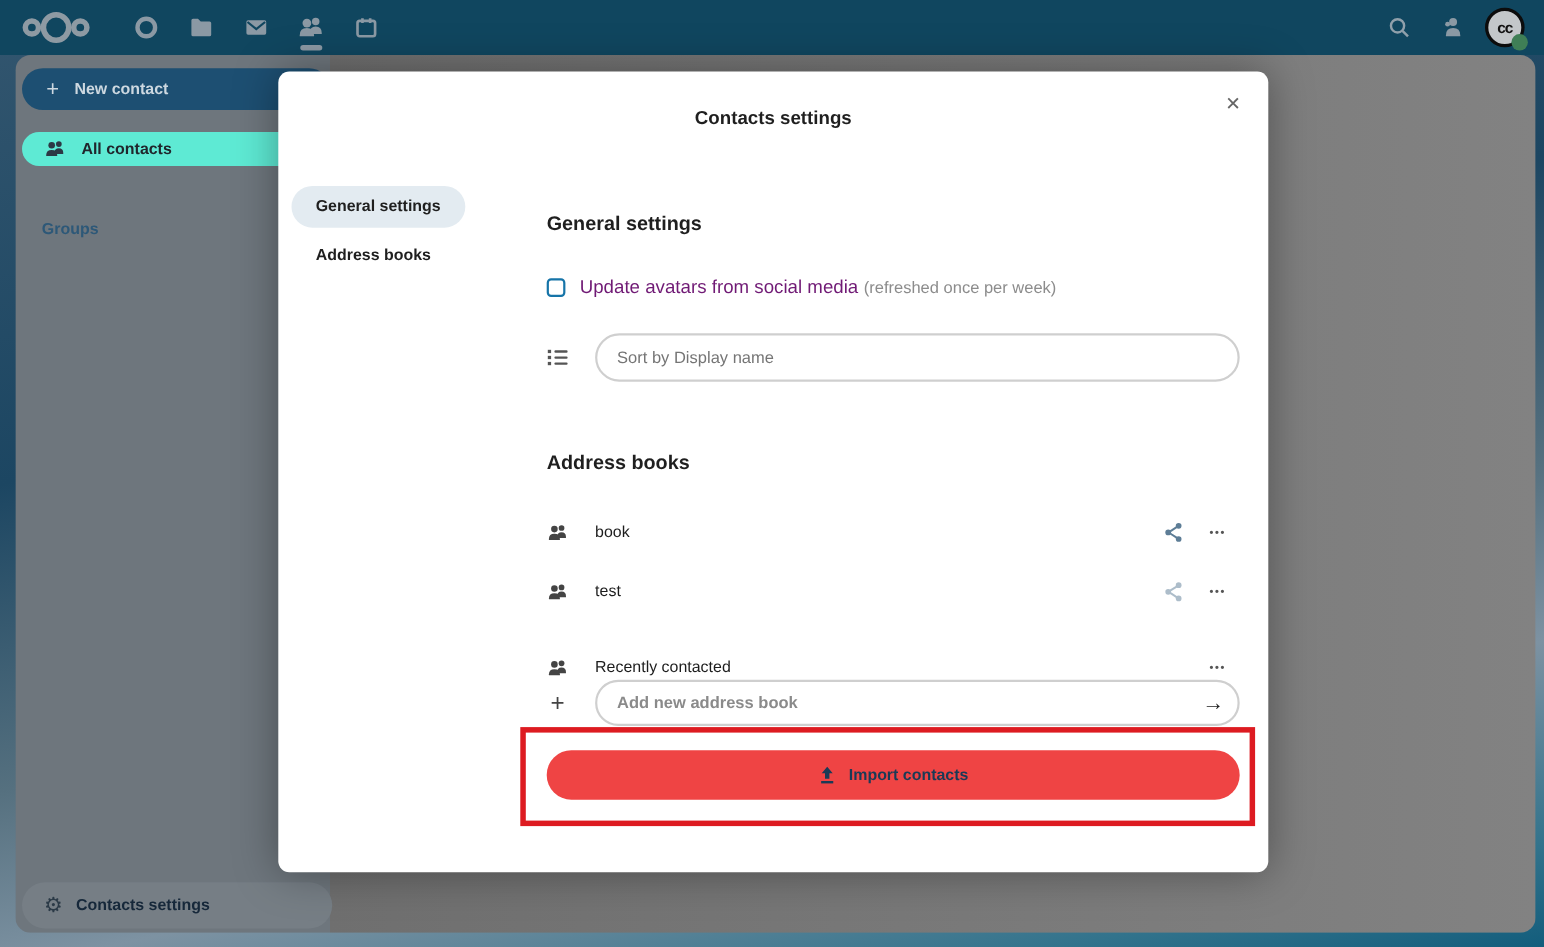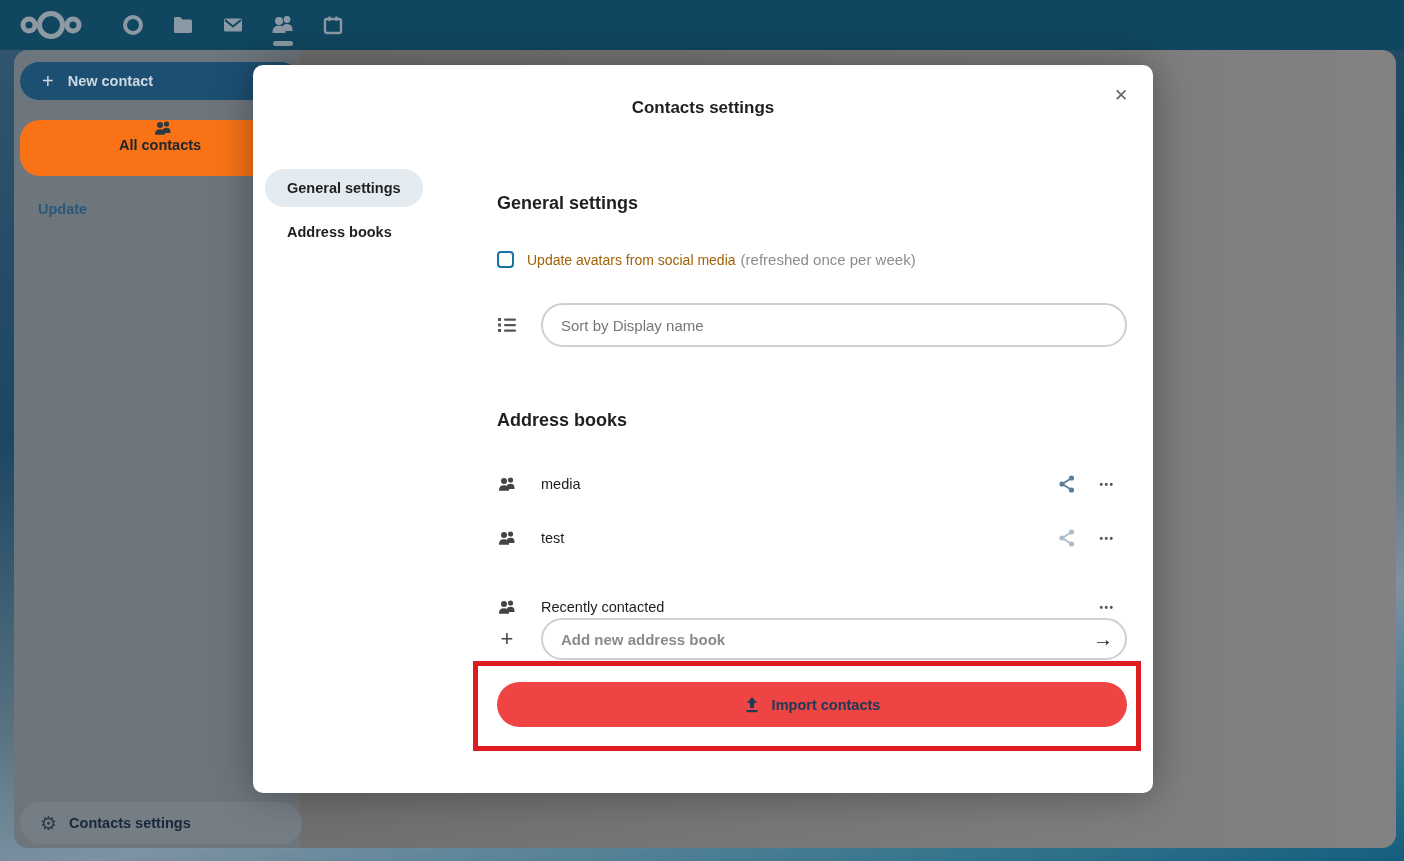--- a/index.html
+++ b/index.html
@@ -22,22 +22,22 @@
             display:flex; align-items:center; justify-content:center; font-weight:bold; font-size:14px; letter-spacing:-1px; }
   .status-dot { position:absolute; right:-3px; bottom:-3px; width:15px; height:15px; border-radius:50%; background:#3f7f56; }
 
   
   .app { position:absolute; left:14px; top:50px; width:1382px; height:798px; border-radius:14px; overflow:hidden; }
   .content-dim { position:absolute; left:286px; top:0; right:0; bottom:0; background:linear-gradient(90deg,#6f6f6f,#828282); }
   .sidebar { position:absolute; left:0; top:0; width:286px; height:100%; background:#6e767d; }
   .btn-new-contact { position:absolute; left:6px; top:12px; width:280px; height:38px; border-radius:19px; background:#1d4f72;
                      display:flex; align-items:center; color:#cdd8e0; font-weight:bold; font-size:14.5px; cursor:pointer; }
   .btn-new-contact .plus { font-size:20px; font-weight:400; margin:0 14px 0 22px; }
-  .item-all-contacts { position:absolute; left:6px; top:70px; width:280px; height:56px; border-radius:20px; background:#f97316;
-                       display:flex; align-items:center; color:#20262c; font-weight:bold; font-size:14.5px; cursor:pointer;flex-direction:column; }
+  .item-all-contacts { position:absolute; left:6px; top:70px; width:280px; height:31px; border-radius:20px; background:#5eead4;
+                       display:flex; align-items:center; color:#20262c; font-weight:bold; font-size:14.5px; cursor:pointer; }
   .item-all-contacts .picon { margin:0 14px 0 20px; display:flex; }
   .groups-label { position:absolute; left:24px; top:151px; color:#2d5878; font-weight:bold; font-size:14.5px; }
   .item-settings { position:absolute; left:6px; top:752px; width:282px; height:42px; border-radius:21px; background:#767e85;
                    display:flex; align-items:center; color:#16283a; font-weight:bold; font-size:14.5px; cursor:pointer; }
   .item-settings .gear { font-size:19px; color:#2b3a47; margin:0 12px 0 20px; }
 
   
   .modal { position:absolute; left:253px; top:65px; width:900px; height:728px; background:#ffffff; border-radius:10px;
            box-shadow:0 0 40px rgba(0,0,0,.35); z-index:10; }
   .modal-close { position:absolute; top:18px; right:20px; width:24px; height:24px; display:flex; align-items:center; justify-content:center;
@@ -49,21 +49,21 @@
   .nav-pill.active { background:#e3ebf1; }
   .nav-plain { margin:17px 0 0 22px; font-weight:bold; font-size:14.5px; color:#1f1f1f; cursor:pointer; }
 
   .modal-content { position:absolute; left:244px; top:0; width:630px; height:100%; }
   .h2 { position:absolute; font-size:18px; font-weight:bold; color:#1f1f1f; }
   .h2.general { top:128px; left:0; }
   .h2.address { top:345px; left:0; }
 
   .checkbox-row { position:absolute; top:186px; left:0; display:flex; align-items:center; cursor:pointer; }
   .checkbox { width:17px; height:17px; border:2px solid #1674a8; border-radius:4px; background:#fff; margin-right:13px; }
-  .cb-label { font-size:14px; color:#a16207; }
+  .cb-label { font-size:17px; color:#701a75; }
   .cb-note { font-size:15px; color:#8c8c8c; margin-left:5px; }
 
   .sort-row { position:absolute; top:238px; left:0; width:630px; display:flex; align-items:center; }
   .sort-row .rowicon { width:20px; display:flex; margin-right:24px; }
   .text-input { flex:1; height:44px; border:2px solid #cfcfcf; border-radius:22px; padding:4px 18px; font-size:15px; color:#757575;
                 font-family:"Liberation Sans",sans-serif; background:#fff; outline:none; }
   .text-input::placeholder { color:#8a8a8a; opacity:1; }
 
   .book-row { position:absolute; left:0; width:630px; height:48px; display:flex; align-items:center; }
   .book-row .rowicon { width:20px; display:flex; margin-right:24px; }
@@ -129,41 +129,60 @@
         <div class="active-bar"></div>
       </div>
       <div class="appicon">
         <svg width="24" height="24" viewBox="0 0 24 24">
           <rect x="4" y="6" width="16" height="14" rx="2" fill="none" stroke="#8b99a4" stroke-width="2.4"></rect>
           <line x1="8.5" y1="3.5" x2="8.5" y2="8" stroke="#8b99a4" stroke-width="2.4"></line>
           <line x1="15.5" y1="3.5" x2="15.5" y2="8" stroke="#8b99a4" stroke-width="2.4"></line>
         </svg>
       </div>
     </div>
+    <div class="topbar-right">
+      <div class="tb-btn">
+        <svg width="22" height="22" viewBox="0 0 22 22">
+          <circle cx="9.5" cy="9.5" r="6" fill="none" stroke="#90a0ab" stroke-width="2.2"></circle>
+          <line x1="14" y1="14" x2="19" y2="19" stroke="#90a0ab" stroke-width="2.2"></line>
+        </svg>
+      </div>
+      <div class="tb-btn">
+        <svg width="22" height="22" viewBox="0 0 22 22">
+          <circle cx="12" cy="6" r="3.6" fill="#8b99a4"></circle>
+          <path d="M5.5 18 Q5.5 11.5 12 11.5 Q18.5 11.5 18.5 18 L18.5 19 L5.5 19 Z" fill="#8b99a4"></path>
+          <circle cx="7" cy="8" r="2.2" fill="#8b99a4"></circle>
+        </svg>
+      </div>
+      <div class="avatar-wrap">
+        <div class="avatar">cc</div>
+        <div class="status-dot"></div>
+      </div>
+    </div>
   </div>
 
   <div class="app">
     <div class="content-dim"></div>
     <div class="sidebar">
       <div class="btn-new-contact">
         <span class="plus">+</span>
         <span>New contact</span>
       </div>
       <div class="item-all-contacts">
         <span class="picon">
           <svg width="20" height="17" viewBox="0 0 20 17">
             <circle cx="13.5" cy="4" r="2.6" fill="#2c3844"></circle>
             <path d="M9.5 12 Q9.5 7.8 13.5 7.8 Q17.5 7.8 17.5 12 L17.5 13 L9.5 13 Z" fill="#2c3844"></path>
             <circle cx="7" cy="5" r="3" fill="#2c3844"></circle>
             <path d="M2 14 Q2 9.3 7 9.3 Q12 9.3 12 14 L12 14.8 L2 14.8 Z" fill="#2c3844"></path>
           </svg>
         </span>
         <span>All contacts</span>
       </div>
-      <div class="groups-label">Update</div>
+      <div class="groups-label">Groups</div>
       <div class="item-settings">
         <span class="gear">⚙</span>
         <span>Contacts settings</span>
       </div>
     </div>
   </div>
 
   <div class="modal">
     <div class="modal-close">✕</div>
     <div class="modal-title">Contacts settings</div>
@@ -200,21 +219,21 @@
 
       <div class="book-row row-1">
         <span class="rowicon">
           <svg width="20" height="17" viewBox="0 0 20 17">
             <circle cx="13.5" cy="4" r="2.6" fill="#444"></circle>
             <path d="M9.5 12 Q9.5 7.8 13.5 7.8 Q17.5 7.8 17.5 12 L17.5 13 L9.5 13 Z" fill="#444"></path>
             <circle cx="7" cy="5" r="3" fill="#444"></circle>
             <path d="M2 14 Q2 9.3 7 9.3 Q12 9.3 12 14 L12 14.8 L2 14.8 Z" fill="#444"></path>
           </svg>
         </span>
-        <span class="book-name">media</span>
+        <span class="book-name">book</span>
         <span class="row-actions">
           <span class="share-btn">
             <svg width="18" height="20" viewBox="0 0 18 20">
               <circle cx="13.5" cy="4" r="2.6" fill="#5d7d96"></circle>
                 <circle cx="4" cy="10" r="2.6" fill="#5d7d96"></circle>
                 <circle cx="13.5" cy="16" r="2.6" fill="#5d7d96"></circle>
               <line x1="5.8" y1="9" x2="12" y2="5" stroke="#5d7d96" stroke-width="1.8"></line>
               <line x1="5.8" y1="11" x2="12" y2="15" stroke="#5d7d96" stroke-width="1.8"></line>
             </svg>
           </span>

